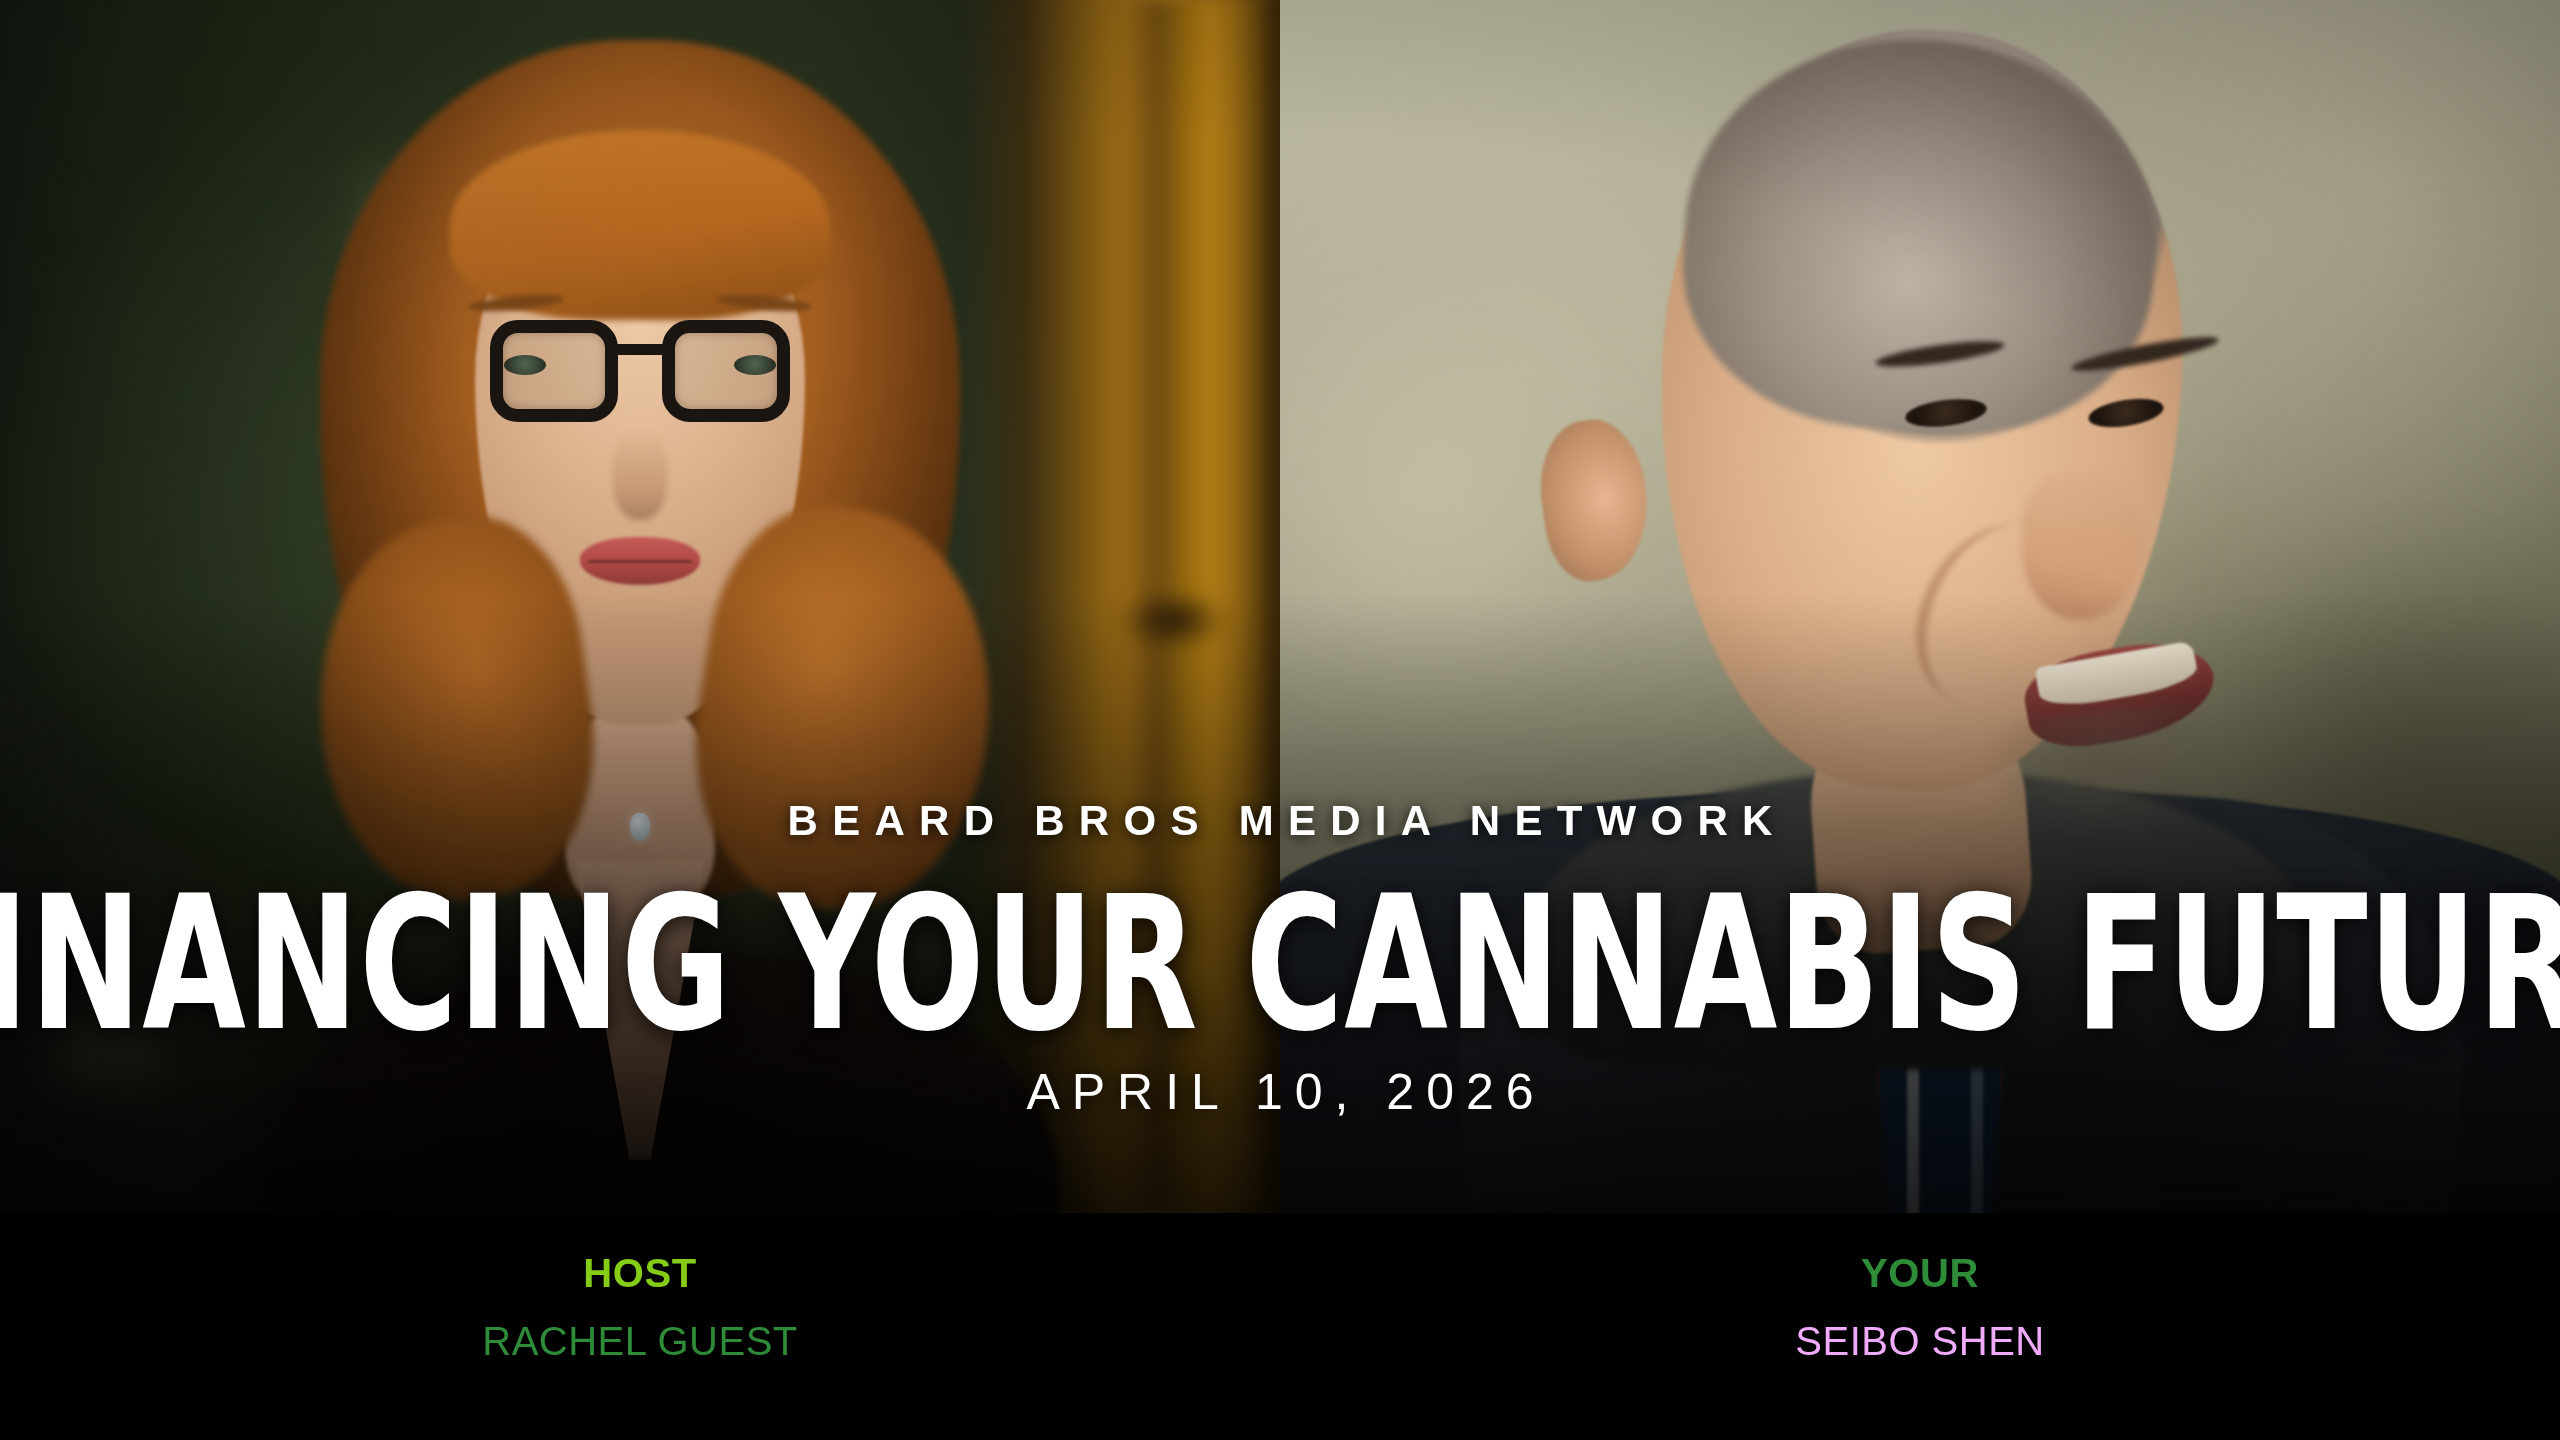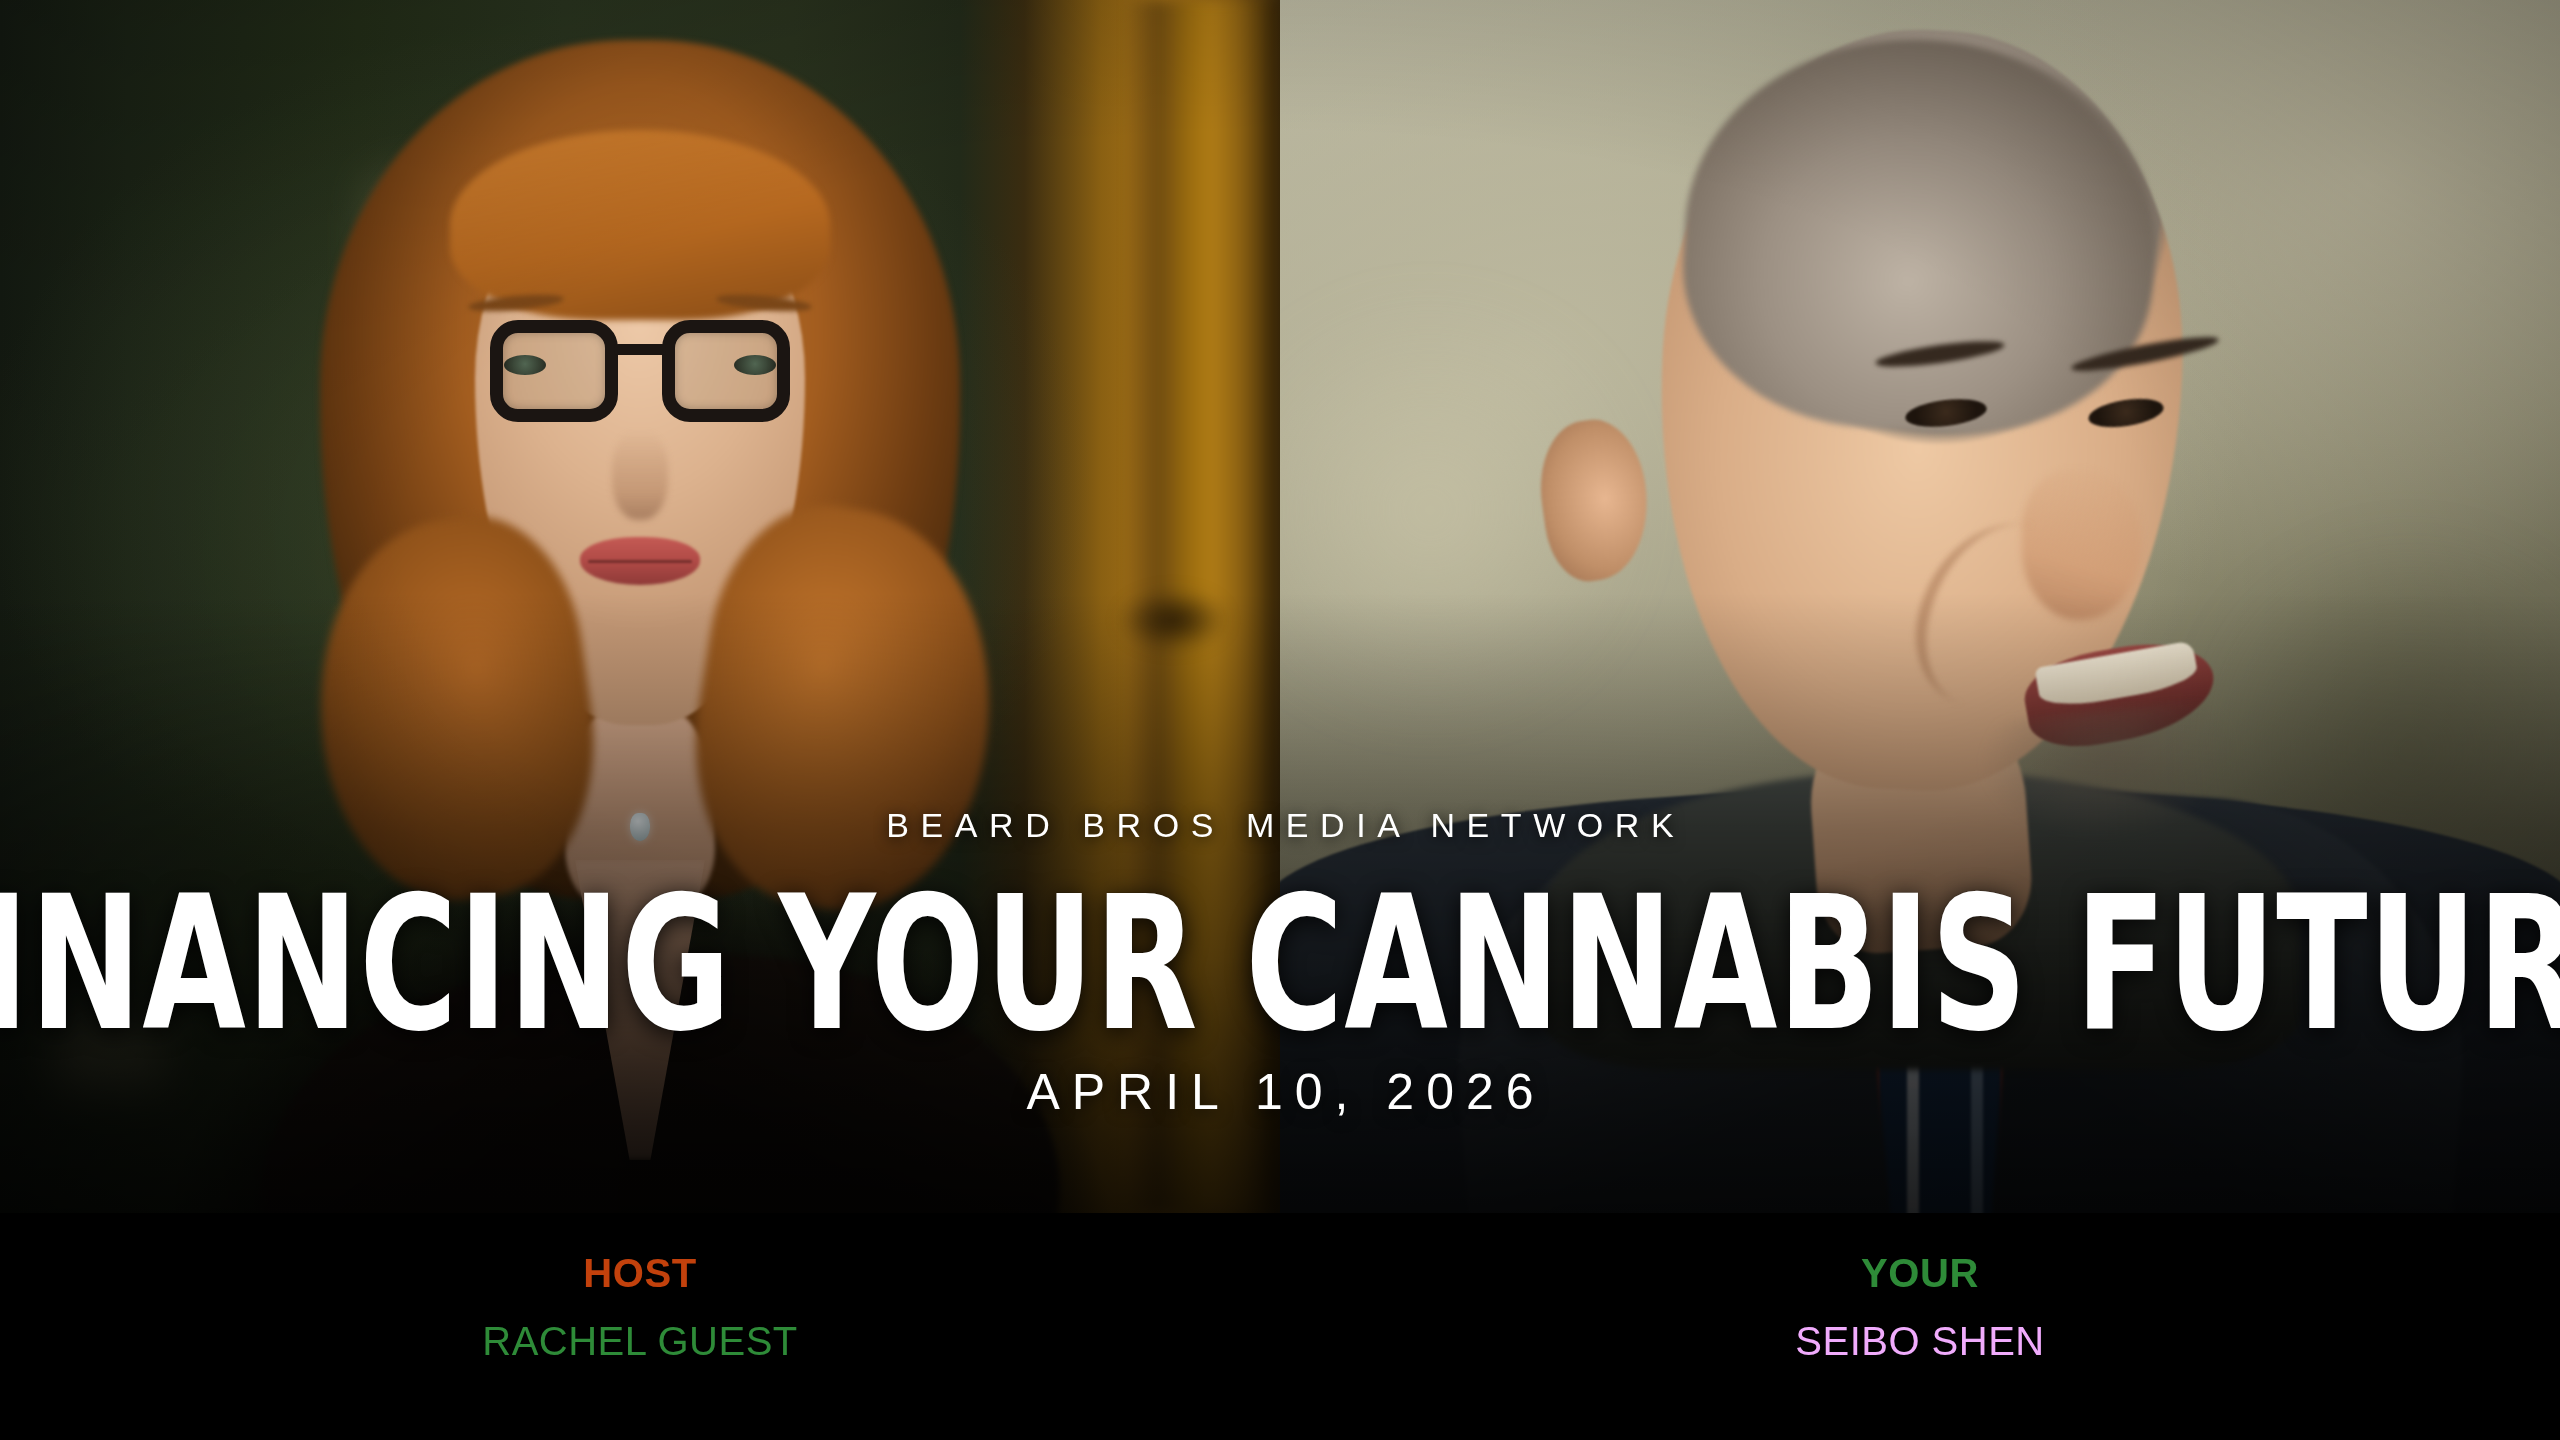--- a/index.html
+++ b/index.html
@@ -352,22 +352,22 @@
   
   .overlay {
     position:absolute; left:0; top:0; width:2560px; height:1213px;
     display:flex; flex-direction:column;
     align-items:center; justify-content:flex-end;
     padding-bottom:96px;
     pointer-events:none;
   }
   .eyebrow {
     color:#ffffff;
-    font-size:34px;
-    font-weight:400;
+    font-size:42px;
+    font-weight:700;
     letter-spacing:.34em;
     text-indent:.34em;
     line-height:1;
     text-shadow:0 2px 14px rgba(0,0,0,.85);
     margin-bottom:36px;
     white-space:nowrap;
   }
   .title {
     color:#ffffff;
     font-family:"DejaVu Sans Condensed","Liberation Sans Narrow","Liberation Sans", sans-serif;
@@ -488,21 +488,21 @@
   </div>
 
   <div class="overlay">
     <div class="eyebrow" style="color: rgb(255, 255, 255);">BEARD BROS MEDIA NETWORK</div>
     <div class="title" style="color: rgb(255, 255, 255);">FINANCING YOUR CANNABIS FUTURE</div>
     <div class="date" style="color: rgb(255, 255, 255);">APRIL 10, 2026</div>
   </div>
 
   <div class="credits" style="background: rgb(0, 0, 0);">
     <div class="credit-col">
-      <div class="credit-role" style="color: #c2410c;">HOST</div>
+      <div class="credit-role" style="color: #84cc16;">HOST</div>
       <div class="credit-name" style="color: rgb(46, 139, 56);">RACHEL GUEST</div>
     </div>
     <div class="credit-col">
       <div class="credit-role" style="color: rgb(46, 139, 56);">YOUR</div>
       <div class="credit-name" style="color: #f0abfc;">SEIBO SHEN</div>
     </div>
   </div>
 
 </div>
 

